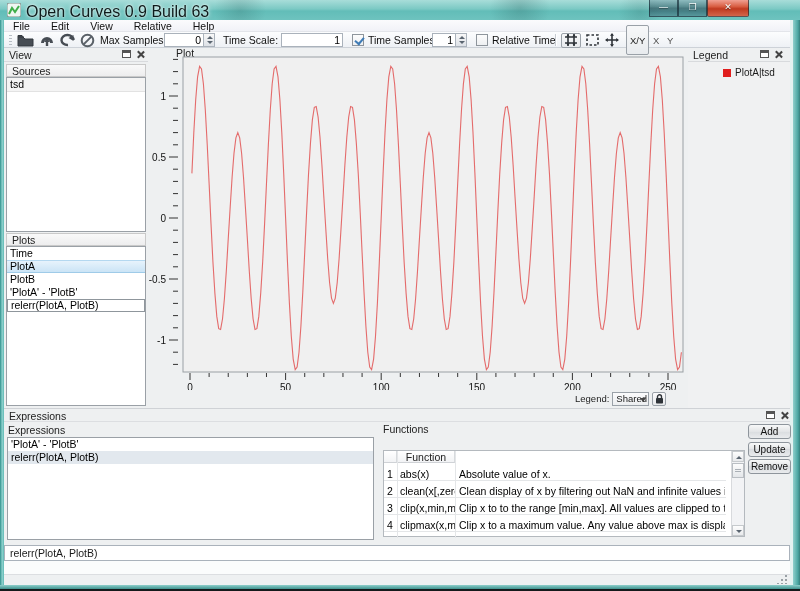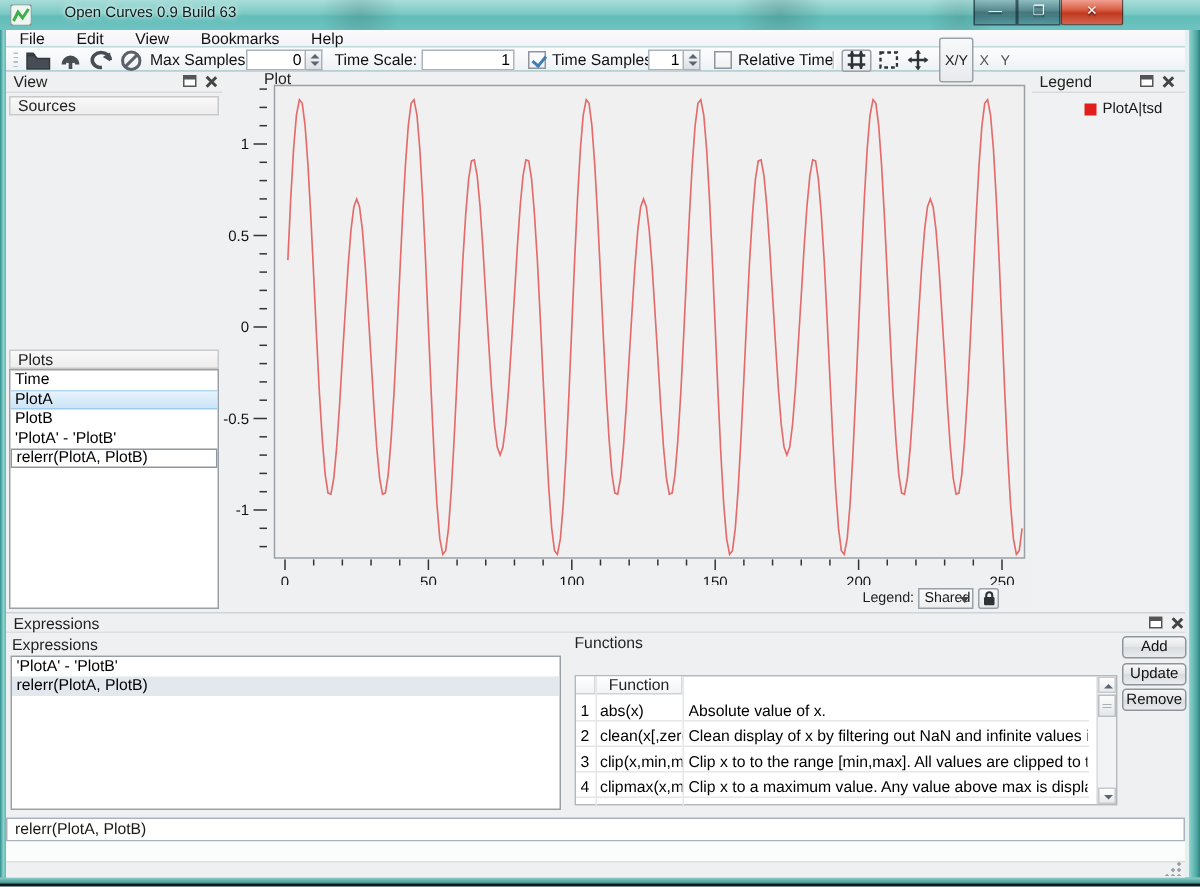--- a/index.html
+++ b/index.html
@@ -10,21 +10,21 @@
     background:linear-gradient(90deg,#58b6b2,#4fae aa); background-color:#4faeaa; }
 
   
   #titlebar { left:0; top:0; width:800px; height:20px;
     background:
       radial-gradient(circle at 240px 10px, rgba(20,60,60,.18), transparent 26px),
       radial-gradient(circle at 520px 8px, rgba(25,70,70,.22), transparent 30px),
       radial-gradient(circle at 640px 12px, rgba(20,60,60,.15), transparent 22px),
       linear-gradient(#a8ddd9 0%, #7bc9c4 45%, #62bdb8 55%, #6ec3bf 100%);
   }
-  #title-text { left:43px; top:3px; font-size:10px; color:#0d1b1b; text-shadow:0 0 5px rgba(255,255,255,.95), 0 0 2px rgba(255,255,255,.9); white-space:nowrap; }
+  #title-text { left:26px; top:3px; font-size:16px; color:#0d1b1b; text-shadow:0 0 5px rgba(255,255,255,.95), 0 0 2px rgba(255,255,255,.9); white-space:nowrap; }
   .winbtn { top:0; height:17px; border:1px solid rgba(20,40,50,.65); border-top:none;
     background:linear-gradient(rgba(120,160,170,.55), rgba(40,70,85,.5) 45%, rgba(25,50,65,.55) 50%, rgba(70,110,125,.5)); }
   .winbtn .glyph { position:absolute; left:0; right:0; text-align:center; color:#f5fbfb; font-size:9px; line-height:15px; text-shadow:0 1px 1px rgba(0,0,0,.5); }
   #btn-close { background:linear-gradient(#f0a092 0%, #d95f44 40%, #c03a20 55%, #d2654b 100%); border-bottom-left-radius:2px; border-bottom-right-radius:2px; }
   .win-border { background:linear-gradient(90deg,#2f8f8b,#8fd2ce 55%,#5fb9b4); }
 
   
   #menubar { left:4px; top:20px; width:786px; height:12px; background:linear-gradient(#fbfbfd,#f1f2f7); border-bottom:1px solid #e3e5ea; }
   .menu-item { display:inline-block; padding:0 9px; font-size:10.5px; line-height:12px; color:#111; }
   #toolbar { left:4px; top:32px; width:786px; height:16px; background:linear-gradient(#fcfdfe,#eef1f5); border-bottom:1px solid #cdd2d8; }
@@ -117,21 +117,21 @@
   <div class="abs" style="left:793px;top:20px;width:7px;height:565px;background:linear-gradient(90deg,#8ed0cc,#4aa6a2 70%,#357f7c)"></div>
   <div class="abs" style="left:0;top:585px;width:800px;height:4px;background:linear-gradient(#8ed0cc,#3f918d)"></div>
   <div class="abs" style="left:0;top:589px;width:800px;height:2px;background:#15191b"></div>
 
   <div class="abs" style="left:4px;top:48px;width:786px;height:537px;background:#eef0f1"></div>
 
   <div id="menubar" class="abs">
     <span class="menu-item">File</span>
     <span class="menu-item">Edit</span>
     <span class="menu-item">View</span>
-    <span class="menu-item">Bookmarks</span>
+    <span class="menu-item">Relative</span>
     <span class="menu-item">Help</span>
   </div>
 
   <div id="toolbar" class="abs">
     <div class="tb" style="left:5px">
         <div class="grip-dots"></div>
       </div>
 
     <div class="tb" style="left:13px">
       <svg width="17" height="13">
@@ -208,20 +208,23 @@
   </div>
 
   <div class="abs dock-title" style="left:4px;top:48px;width:144px;height:14px;border-bottom:1px solid #d8dadd">
     <span>View</span>
     <div class="dock-icons" style="left:118px">
       <div class="float-ico"></div>
       <div class="close-ico"></div>
     </div>
   </div>
   <div class="abs group-hdr" style="left:6px;top:64px;width:140px;height:13px">Sources</div>
+  <div class="abs listbox" style="left:6px;top:77px;width:140px;height:155px">
+    <div class="list-item" style="background:#f4f4f4;border-bottom:1px solid #e2e2e2">tsd</div>
+  </div>
   <div class="abs group-hdr" style="left:6px;top:233px;width:140px;height:13px">Plots</div>
   <div class="abs listbox" style="left:6px;top:246px;width:140px;height:160px">
     <div class="list-item">Time</div>
     <div class="list-item selected">PlotA</div>
     <div class="list-item">PlotB</div>
     <div class="list-item">'PlotA' - 'PlotB'</div>
     <div class="list-item focused">relerr(PlotA, PlotB)</div>
   </div>
 
   <div class="abs" id="plot-label" style="left:152px;top:47px">Plot</div>

